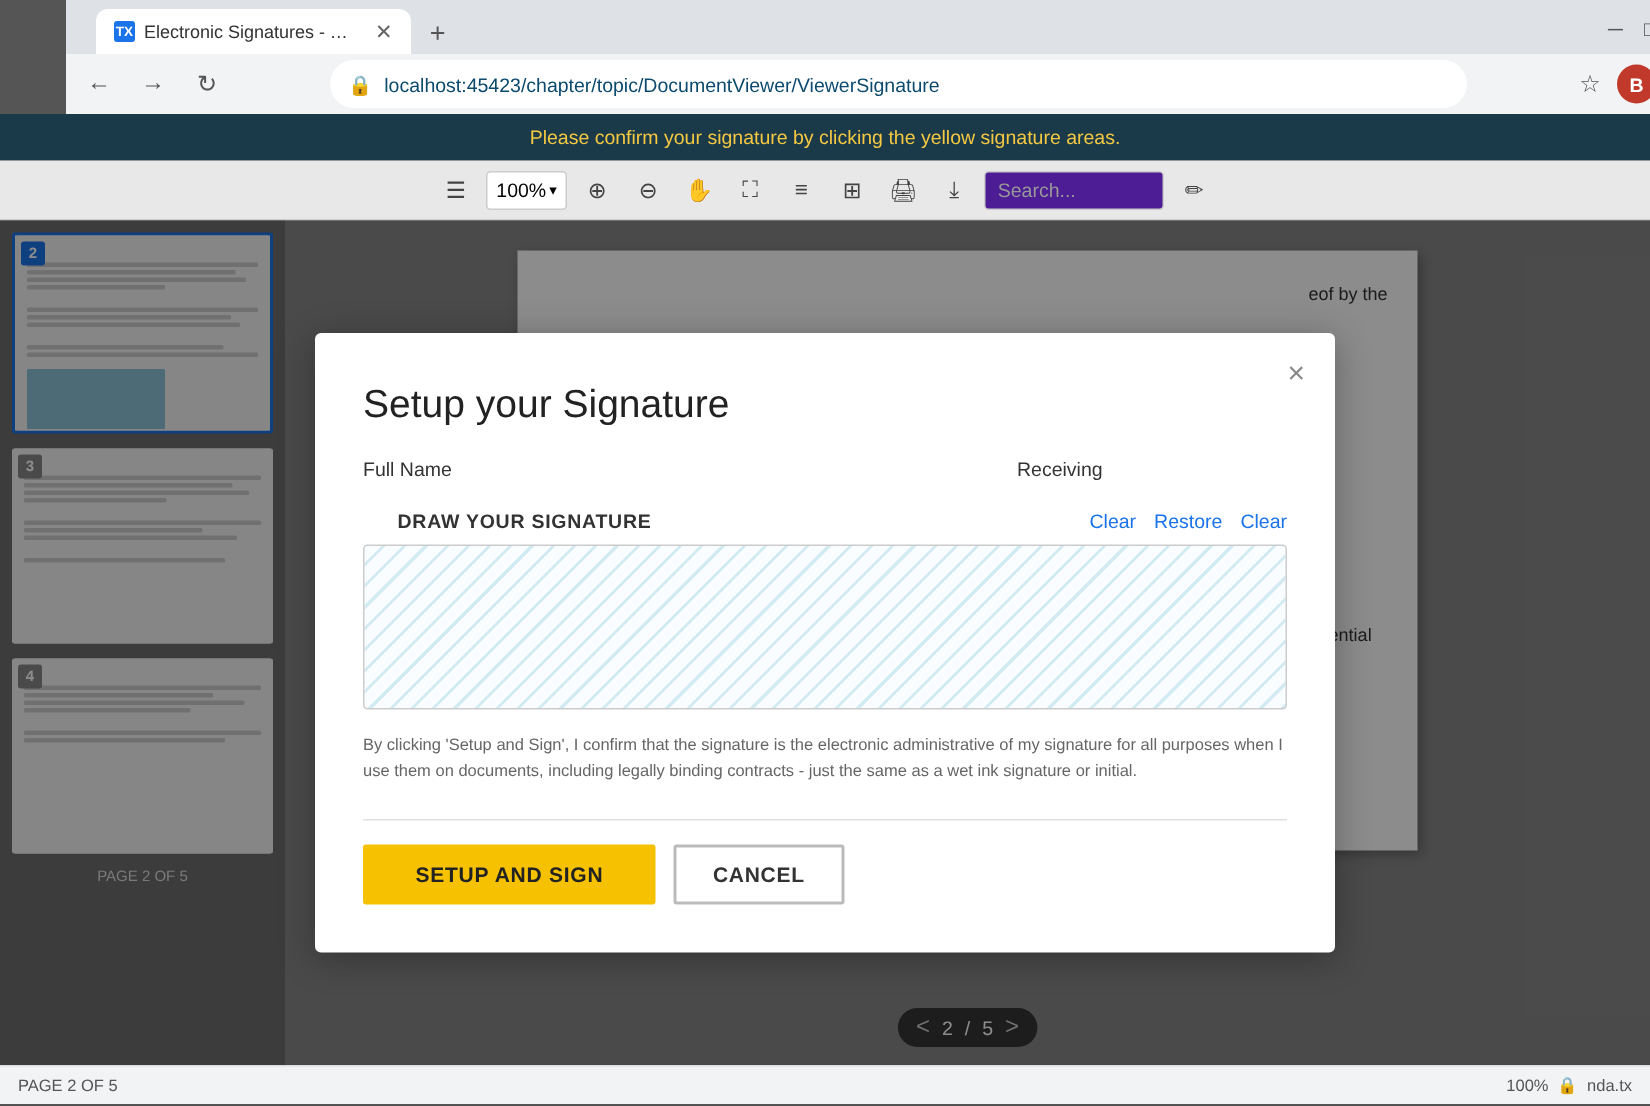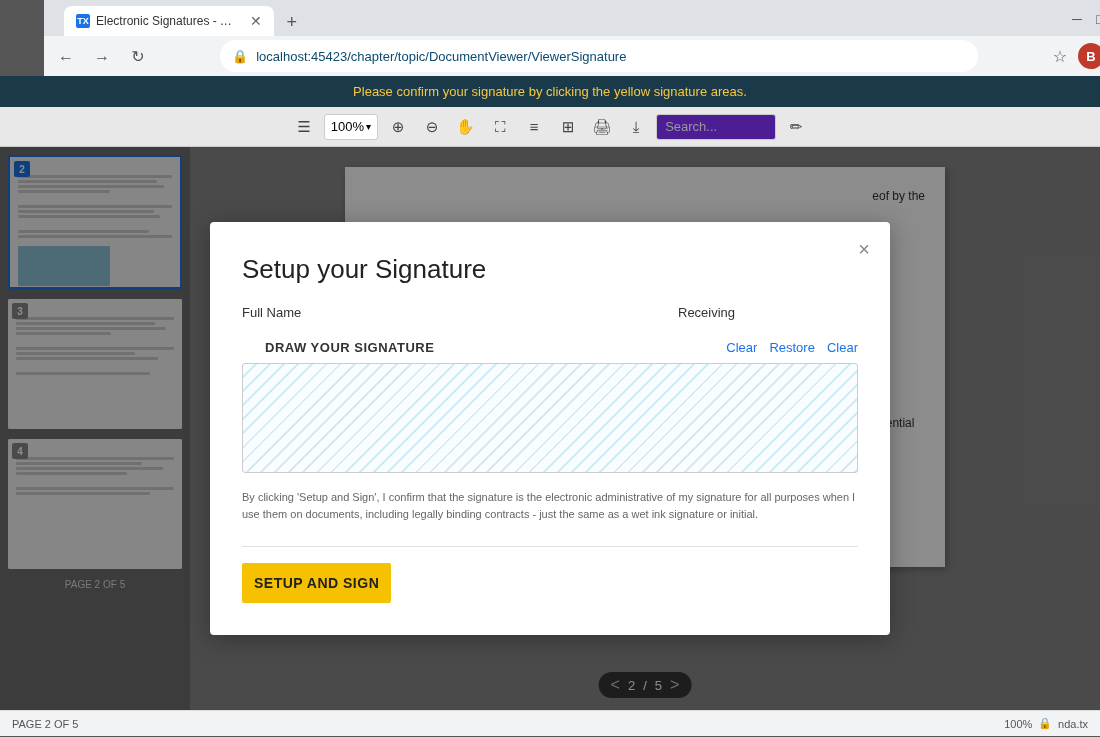--- a/index.html
+++ b/index.html
@@ -77,21 +77,21 @@
     .sig-action-btn { background: none; border: none; color: #1a73e8; font-size: 13px; cursor: pointer; text-decoration: none; }
     .sig-canvas { width: 100%; height: 110px; border: 1px solid #ccc; border-radius: 3px; background-image: repeating-linear-gradient(
       135deg,
       transparent,
       transparent 8px,
       rgba(173, 216, 230, 0.5) 8px,
       rgba(173, 216, 230, 0.5) 10px
     ); background-color: #f9fdff; }
     .legal-text { font-size: 11px; color: #666; line-height: 1.5; margin-bottom: 24px; }
     .modal-footer { display: flex; gap: 12px; align-items: center; }
-    .btn-setup { background: #f5c100; color: #222; border: none; padding: 12px 12px; font-size: 14px; font-weight: bold; cursor: pointer; letter-spacing: 0.5px; border-radius: 2px; }
+    .btn-setup { background: #f5c100; color: #222; border: none; padding: 12px 35px; font-size: 14px; font-weight: bold; cursor: pointer; letter-spacing: 0.5px; border-radius: 2px; }
     .btn-cancel { background: #fff; color: #333; border: 2px solid #bbb; padding: 10px 24px; font-size: 14px; font-weight: bold; cursor: pointer; border-radius: 2px; letter-spacing: 0.5px; }
     .divider { border: none; border-top: 1px solid #e0e0e0; margin: 16px 0; }
   </style>
 </head>
 <body>
 
 <div class="browser-chrome">
   <div class="title-bar">
     <div style="display:flex;align-items:center;gap:4px;">
       <div class="tab-bar">
@@ -248,20 +248,21 @@
         </div>
         <div class="sig-canvas"></div>
       </div>
 
       <p class="legal-text">By clicking 'Setup and Sign', I confirm that the signature is the electronic administrative of my signature for all purposes when I use them on documents, including legally binding contracts - just the same as a wet ink signature or initial.</p>
 
       <hr class="divider">
 
       <div class="modal-footer">
         <button class="btn-setup">SETUP AND SIGN</button>
+        <button class="btn-cancel">CANCEL</button>
       </div>
     </div>
   </div>
 </div>
 
 <div class="status-bar">
   <span>PAGE 2 OF 5</span>
   <div style="display:flex;align-items:center;gap:6px;">
     <span>100%</span>
     <span>🔒</span>

